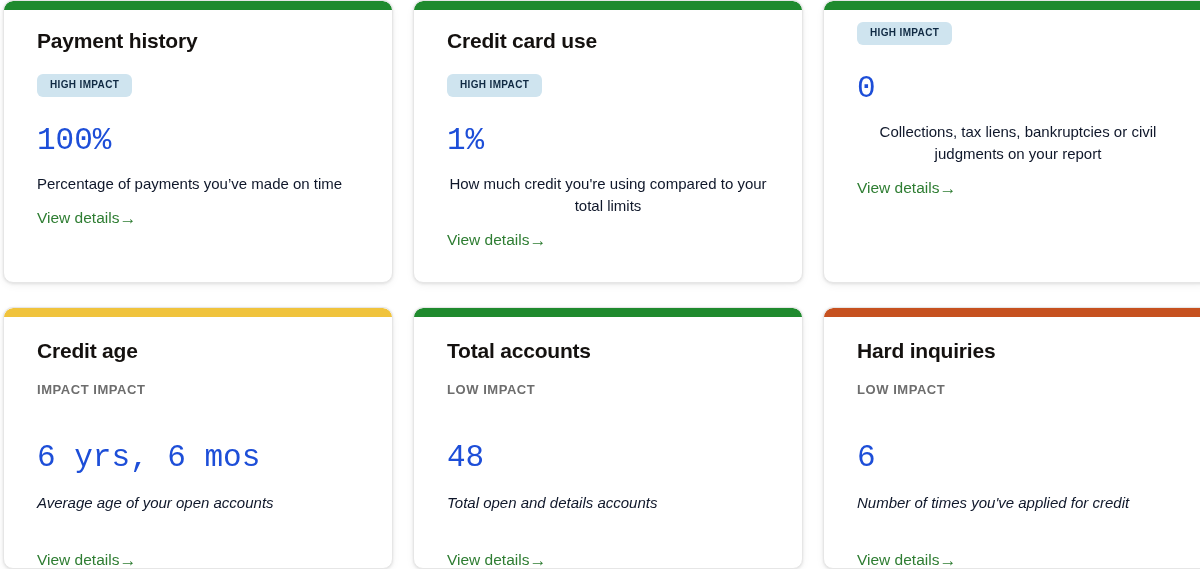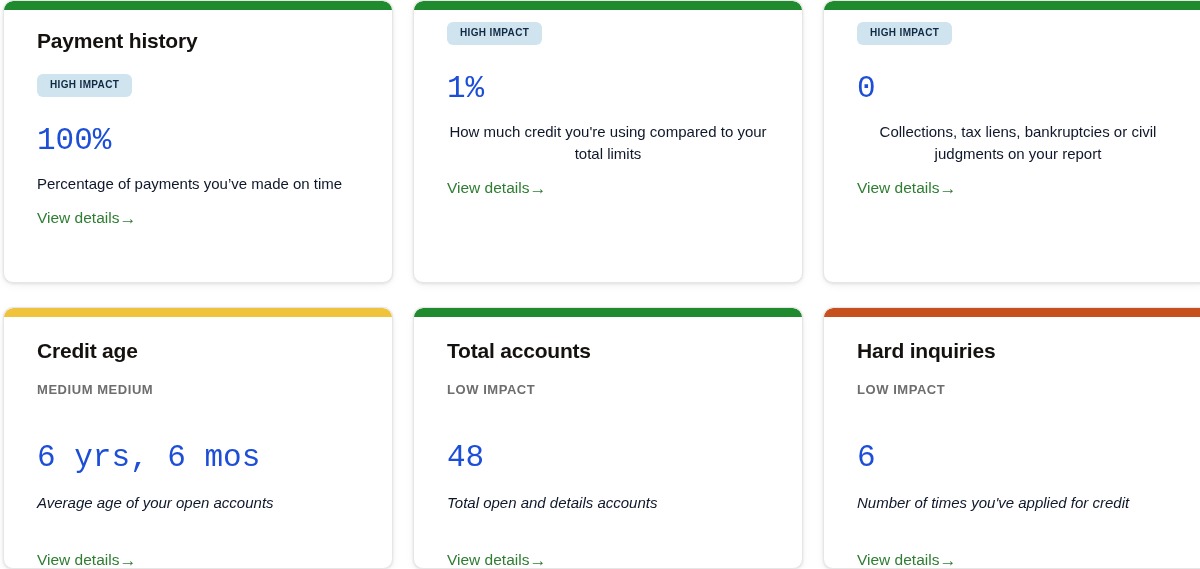--- a/index.html
+++ b/index.html
@@ -141,20 +141,21 @@
     <div class="link-slot">
       <a class="view-details" href="#" style="color: rgb(46, 125, 50);">
         <span>View details</span>
         <span class="arrow-glyph">→</span>
       </a>
     </div>
   </div>
 
   <div class="factor-card row-top">
     <div class="card-accent" style="background: rgb(31, 138, 46);"></div>
+    <div class="card-title">Credit card use</div>
     <div class="badge-slot">
       <span class="impact-badge" style="background: rgb(207, 228, 239); color: rgb(16, 42, 67);">HIGH IMPACT</span>
     </div>
     <div class="card-value">1%</div>
     <div class="card-desc">How much credit you're using compared to your total limits</div>
     <div class="link-slot">
       <a class="view-details" href="#" style="color: rgb(46, 125, 50);">
         <span>View details</span>
         <span class="arrow-glyph">→</span>
       </a>
@@ -173,21 +174,21 @@
         <span>View details</span>
         <span class="arrow-glyph">→</span>
       </a>
     </div>
   </div>
 
   <div class="factor-card row-bottom">
     <div class="card-accent" style="background: rgb(240, 195, 60);"></div>
     <div class="card-title">Credit age</div>
     <div class="badge-slot">
-      <span class="impact-plain">MEDIUM MEDIUM</span>
+      <span class="impact-plain">IMPACT IMPACT</span>
     </div>
     <div class="card-value">6 yrs, 6 mos</div>
     <div class="card-desc">Average age of your open accounts</div>
     <div class="link-slot">
       <a class="view-details" href="#" style="color: rgb(46, 125, 50);">
         <span>View details</span>
         <span class="arrow-glyph">→</span>
       </a>
     </div>
   </div>

